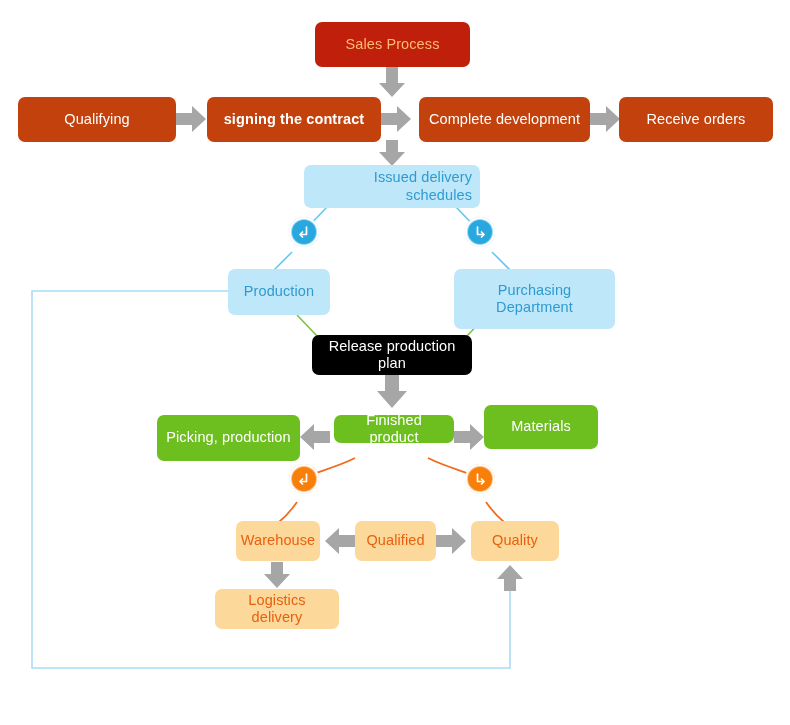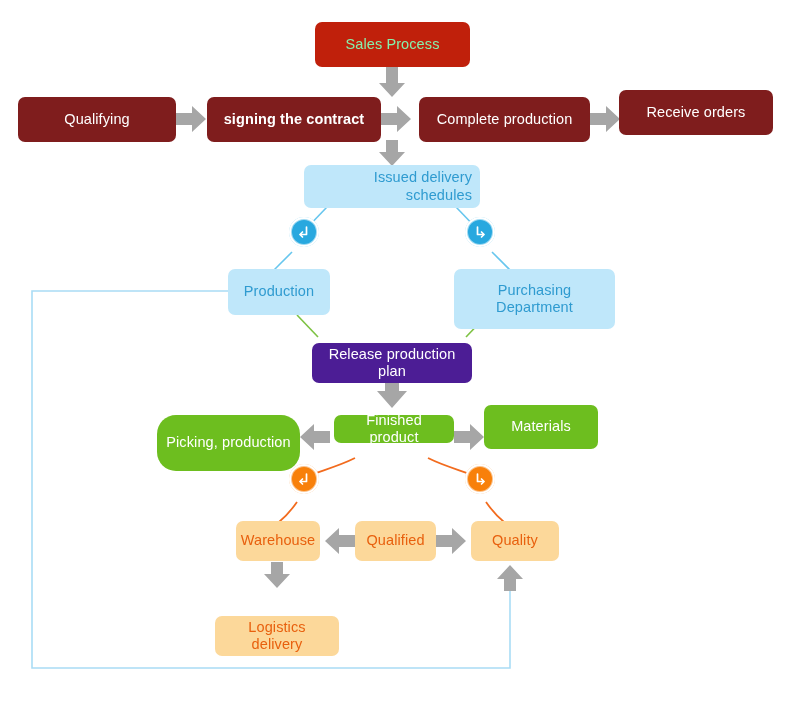--- a/index.html
+++ b/index.html
@@ -33,24 +33,24 @@
     align-items: center;
     justify-content: center;
     text-align: center;
     border-radius: 7px;
     font-size: 14.5px;
     line-height: 1.2;
     letter-spacing: 0.1px;
     padding: 0 8px;
     z-index: 5;
   }
-  .n-red    { background: #C0200B; color: #86efac; }
-  .n-blue   { background: #7f1d1d; color: #ffffff; }
+  .n-red    { background: #C0200B; color: #fdba74; }
+  .n-blue   { background: #c2410c; color: #ffffff; }
   .n-ltblue { background: #BFE7FA; color: #2F9BD0; }
-  .n-orange { background: #4c1d95; color: #ffffff; margin-top: 8px; }
+  .n-orange { background: #000000; color: #ffffff; }
   .n-green  { background: #6DBE1F; color: #ffffff; }
   .n-tan    { background: #FCD89A; color: #E8600E; }
 
   .badge {
     position: absolute;
     width: 30px;
     height: 30px;
     border-radius: 50%;
     box-sizing: border-box;
     display: flex;
@@ -139,44 +139,44 @@
 
   <div class="node n-blue" style="left:18px; top:97px; width:158px; height:45px;">
     <span>Qualifying</span>
   </div>
 
   <div class="node n-blue" style="left:207px; top:97px; width:174px; height:45px;font-weight:bold;">
     <span>signing the contract</span>
   </div>
 
   <div class="node n-blue" style="left:419px; top:97px; width:171px; height:45px;">
-    <span>Complete production</span>
-  </div>
-
-  <div class="node n-blue" style="left:619px; top:90px; width:154px; height:45px;">
+    <span>Complete development</span>
+  </div>
+
+  <div class="node n-blue" style="left:619px; top:97px; width:154px; height:45px;">
     <span>Receive orders</span>
   </div>
 
   <div class="node n-ltblue" style="left:304px; top:165px; width:176px; height:43px;text-align:right;">
     <span>Issued delivery schedules</span>
   </div>
 
   <div class="node n-ltblue" style="left:228px; top:269px; width:102px; height:46px;">
     <span>Production</span>
   </div>
 
   <div class="node n-ltblue" style="left:454px; top:269px; width:161px; height:60px;">
     <span>Purchasing Department</span>
   </div>
 
   <div class="node n-orange" style="left:312px; top:335px; width:160px; height:40px;">
     <span>Release production plan</span>
   </div>
 
-  <div class="node n-green" style="left:157px; top:415px; width:143px; height:56px;border-radius:19px;">
+  <div class="node n-green" style="left:157px; top:415px; width:143px; height:46px;">
     <span>Picking, production</span>
   </div>
 
   <div class="node n-green" style="left:334px; top:415px; width:120px; height:28px;">
     <span>Finished product</span>
   </div>
 
   <div class="node n-green" style="left:484px; top:405px; width:114px; height:44px;">
     <span>Materials</span>
   </div>
@@ -186,21 +186,21 @@
   </div>
 
   <div class="node n-tan" style="left:355px; top:521px; width:81px; height:40px;">
     <span>Qualified</span>
   </div>
 
   <div class="node n-tan" style="left:471px; top:521px; width:88px; height:40px;">
     <span>Quality</span>
   </div>
 
-  <div class="node n-tan" style="left:215px; top:616px; width:124px; height:40px;">
+  <div class="node n-tan" style="left:215px; top:589px; width:124px; height:40px;">
     <span>Logistics delivery</span>
   </div>
 
   <div class="badge b-blue" style="left:289px; top:217px;">
     <div class="core"></div>
     <div class="ring"></div>
     <svg width="16" height="16" viewBox="0 0 16 16">
       <path d="M10.5,3 L10.5,10.5 L4.5,10.5" fill="none" stroke="#ffffff" stroke-width="1.7" stroke-linecap="round" stroke-linejoin="round"></path>
       <path d="M6.5,8 L4,10.5 L6.5,13" fill="none" stroke="#ffffff" stroke-width="1.7" stroke-linecap="round" stroke-linejoin="round"></path>
     </svg>

